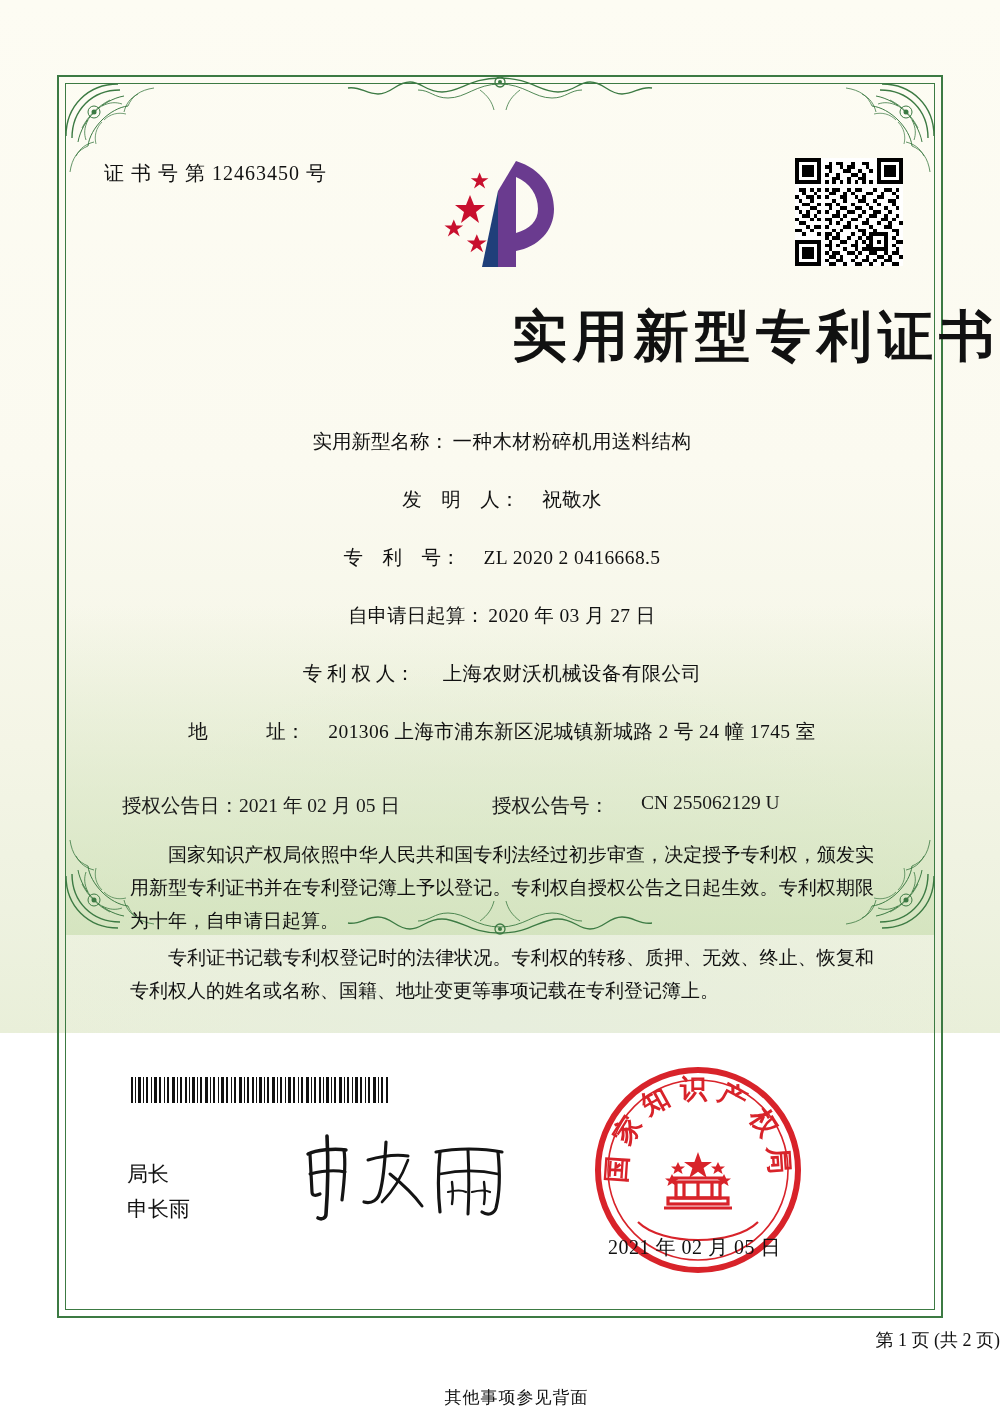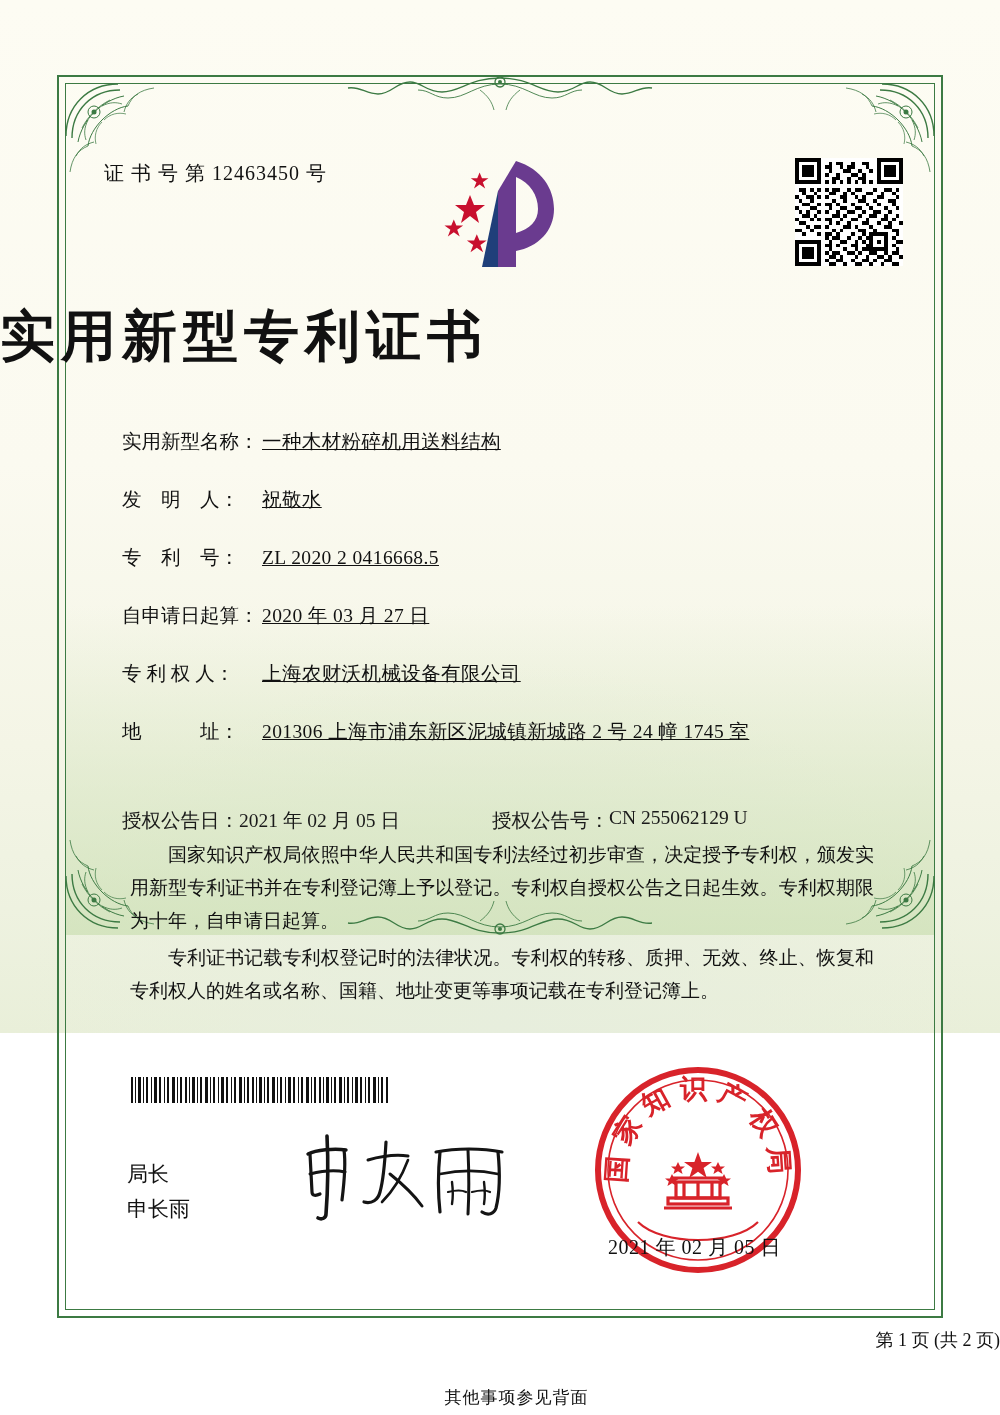--- a/index.html
+++ b/index.html
@@ -95,58 +95,59 @@
     position: absolute;
     right: 97px; top: 158px;
     width: 108px; height: 108px;
   }
   .qr svg { width: 100%; height: 100%; display: block; }
 
   
   .cert-title {
     position: absolute;
     left: 0; right: 0; top: 300px;
-    text-align: left;
+    text-align: right;
     font-size: 55px;
     font-weight: bold;
     letter-spacing: 6px;
     font-family: "DejaVu Serif", "Liberation Serif", serif;
     color: #111;
   }
 
   
   .fields {
     position: absolute;
     left: 122px; top: 428px;
     width: 760px;
   }
   .field-row {
     display: flex;
     align-items: baseline;
     height: 58px;
     font-size: 19.5px;
     color: #111;
     white-space: nowrap;
+    justify-content: center;
   }
   .field-label {
     width: 140px;
     flex: 0 0 140px;
     letter-spacing: 0px;
   }
-  .field-value { letter-spacing: 0.4px; text-decoration: underline; }
+  .field-value { letter-spacing: 0.4px; }
 
   .row-announce {
     display: flex;
-    align-items: flex-end;
+    align-items: center;
     height: 58px;
     font-size: 19.5px;
     white-space: nowrap;
   }
   .ann-left { width: 370px; flex: 0 0 370px; display: flex; }
-  .ann-right { display: flex; }
+  .ann-right { display: flex; gap: 32px; }
 
   
   .paragraphs {
     position: absolute;
     left: 122px; top: 838px;
     width: 752px;
     font-size: 19px;
     line-height: 33px;
     color: #111;
     text-align: justify;

